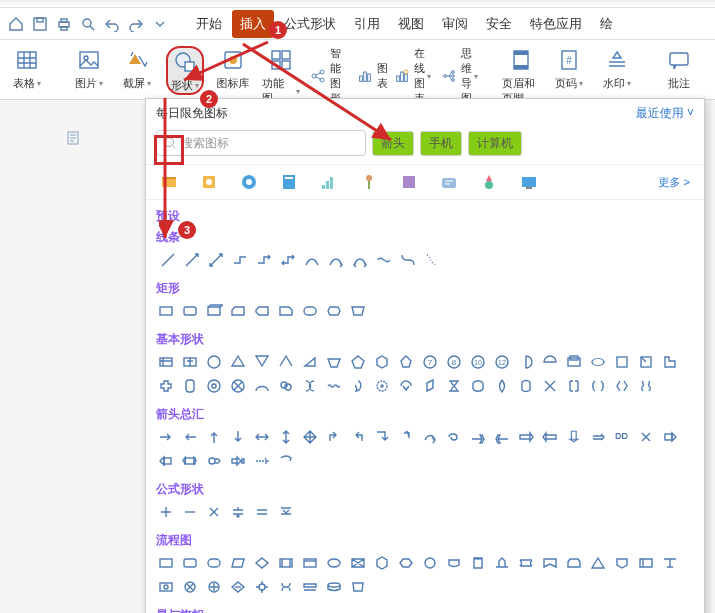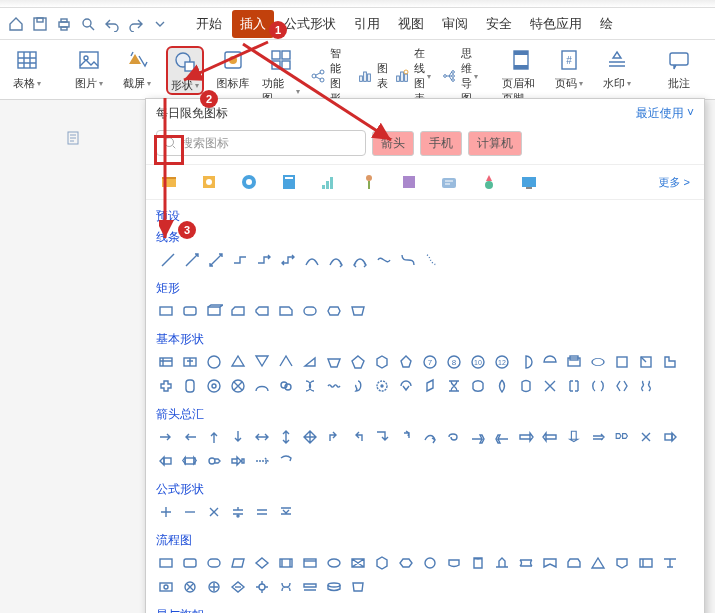--- a/index.html
+++ b/index.html
@@ -11,41 +11,41 @@
   .qat-icon svg { width:16px; height:16px; stroke:#5a7ea8; fill:none; stroke-width:1.4; }
   .tab { padding: 5px 8px; font-size: 13px; color: #333; cursor: pointer; position: relative; }
   .tab.active { background: #c2410c; color: #fff; border-radius: 3px; }
   .ribbon { display: flex; align-items: flex-start; gap: 10px; padding: 6px 8px 6px 8px; background: #fff; border-bottom: 1px solid #d7d7d7; height: 60px; }
   .rb-btn { display: flex; flex-direction: column; align-items: center; gap: 2px; min-width: 38px; cursor: pointer; color:#333; }
   .rb-btn .ic { width: 28px; height: 28px; display: flex; align-items: center; justify-content: center; }
   .rb-btn .ic svg { width: 24px; height: 24px; fill: none; stroke: #4f7cb5; stroke-width:1.4; }
   .rb-btn .lbl { font-size: 11px; display:flex; align-items:center; gap:2px; }
   .rb-btn .lbl .caret { font-size:8px; color:#888; }
   .rb-sep { width:1px; height:44px; background:#e0e0e0; margin: 4px 2px; }
-  .rb-btn.hl { border: 2px solid #d02a2a; background:#e8e8e8; border-radius:6px; padding:0;align-items:center; }
+  .rb-btn.hl { border: 2px solid #d02a2a; background:#e8e8e8; border-radius:14px; padding:0;align-items:center; }
   .callout { position:absolute; width:18px; height:18px; border-radius:50%; background:#d02a2a; color:#fff; font-size:11px; font-weight:bold; display:flex; align-items:center; justify-content:center; z-index:50; }
   .c1 { left: 269px; top: 21px; }
   .c2 { left: 200px; top: 90px; }
   .c3 { left: 178px; top: 221px; }
   .red-arrow { position:absolute; z-index:40; }
   .workspace { position:relative; display:flex; }
   .gutter { width: 90px; background:#f5f5f5; padding-top: 30px; display:flex; justify-content:flex-end; padding-right:8px; }
   .gutter svg { width:16px; height:16px; stroke:#8aa3c4; fill:none; }
   .panel { position:absolute; left:145px; top: -2px; width:560px; background:#fff; border:1px solid #ccc; box-shadow: 2px 2px 8px rgba(0,0,0,0.2); z-index:30; padding-bottom:6px; }
   .panel-hd { display:flex; justify-content:space-between; padding:6px 10px 4px; font-size:12px; }
   .panel-hd a { color:#2f78d6; text-decoration:none; }
   .searchrow { display:flex; align-items:center; gap:6px; padding: 4px 10px 8px; border-bottom:1px solid #eee; }
   .searchbox { flex: 0 0 210px; border:1px solid #ccc; border-radius:4px; height:26px; display:flex; align-items:center; padding:0 6px; gap:4px; color:#999; }
   .searchbox svg { width:14px; height:14px; stroke:#999; fill:none; }
-  .chip { border:1px solid #ccc; border-radius:3px; padding:3px 8px; font-size:12px; color:#555; cursor:pointer; background:#fca5a5; }
+  .chip { border:1px solid #ccc; border-radius:3px; padding:3px 8px; font-size:12px; color:#555; cursor:pointer; background:#84cc16; }
   .iconrow { display:flex; align-items:center; gap:22px; padding: 8px 14px; border-bottom:1px solid #eee; flex-wrap:wrap; }
   .mini-ic { width:18px; height:18px; }
   .more { color:#2f78d6; font-size:11px; cursor:pointer; margin-left:auto; }
   .section { padding: 4px 10px 0; }
-  .sec-title { font-size:12px; color:#1d4ed8; padding:6px 0 4px; }
+  .sec-title { font-size:12px; color:#8b5cf6; padding:6px 0 4px;font-weight:bold; }
   .shape-grid { display:flex; flex-wrap:wrap; gap:4px 4px; padding-bottom:4px; }
   .shape { width:20px; height:20px; display:flex; align-items:center; justify-content:center; cursor:pointer; }
   .shape svg { width:18px; height:18px; stroke:#4f7cb5; fill:none; stroke-width:1.4; }
   .line-hl { position:absolute; border:3px solid #d02a2a; width:30px; height:30px; left:-1px; top:-1px; z-index:5; }
   .shape-grid.first { position:relative; padding-left:2px; }
   .panel::-webkit-scrollbar{width:0}
 </style>
 </head>
 <body>
 

